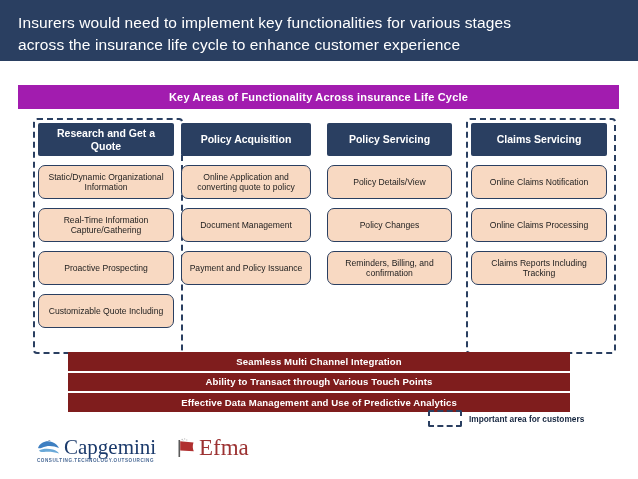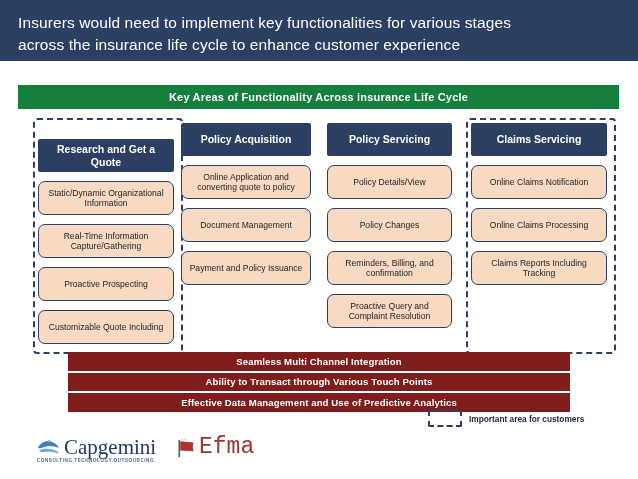--- a/index.html
+++ b/index.html
@@ -21,36 +21,36 @@
     color:#ffffff;
     font-size:15.5px;
     line-height:22px;
     letter-spacing:0.1px;
   }
   .title-line{display:block;}
 
   
   .yellow-bar{
     position:absolute;left:18px;top:85px;width:601px;height:24px;
-    background:#15803d;
+    background:#a21caf;
     display:flex;align-items:center;justify-content:center;
   }
   .yellow-bar .yb-text{
     color:#ffffff;font-size:11px;font-weight:bold;letter-spacing:0.2px;
   }
 
   
   .diagram{
     position:absolute;left:0;top:115px;width:638px;height:290px;
   }
 
   .col{
     position:absolute;top:8px;
   }
-  .col-1{left:38px;width:136px;margin-top:16px;}
+  .col-1{left:38px;width:136px;}
   .col-2{left:181px;width:130px;}
   .col-3{left:327px;width:125px;}
   .col-4{left:471px;width:136px;}
 
   .col-header{
     background:#2a3f61;
     color:#ffffff;
     font-size:10.5px;
     font-weight:bold;
     text-align:center;
@@ -135,21 +135,21 @@
     position:absolute;left:37px;top:26px;
     font-size:4.6px;letter-spacing:0.55px;color:#4a6a96;font-weight:bold;
   }
   .efma-logo{
     position:absolute;left:175px;top:5px;
     display:flex;align-items:flex-end;gap:2px;
   }
   .efma-mark{width:22px;height:20px;position:relative;}
   .efma-word{
     font-size:23px;color:#9c3232;line-height:21px;font-weight:normal;
-    font-family:Liberation Mono, monospace;
+    font-family:Liberation Serif, serif;
   }
 </style>
 </head>
 <body>
 
 <div class="title-band">
   <div class="title-text">
     <span class="title-line">Insurers would need to implement key functionalities for various stages</span>
     <span class="title-line">across the insurance life cycle to enhance customer experience</span>
   </div>
@@ -177,21 +177,20 @@
     <div class="box">Online Application and converting quote to policy</div>
     <div class="box">Document Management</div>
     <div class="box">Payment and Policy Issuance</div>
   </div>
 
   <div class="col col-3">
     <div class="col-header">Policy Servicing</div>
     <div class="box">Policy Details/View</div>
     <div class="box">Policy Changes</div>
     <div class="box">Reminders, Billing, and confirmation</div>
-    <div class="box">Proactive Query and Complaint Resolution</div>
   </div>
 
   <div class="col col-4">
     <div class="col-header">Claims Servicing</div>
     <div class="box">Online Claims Notification</div>
     <div class="box">Online Claims Processing</div>
     <div class="box">Claims Reports Including Tracking</div>
   </div>
 </div>
 

